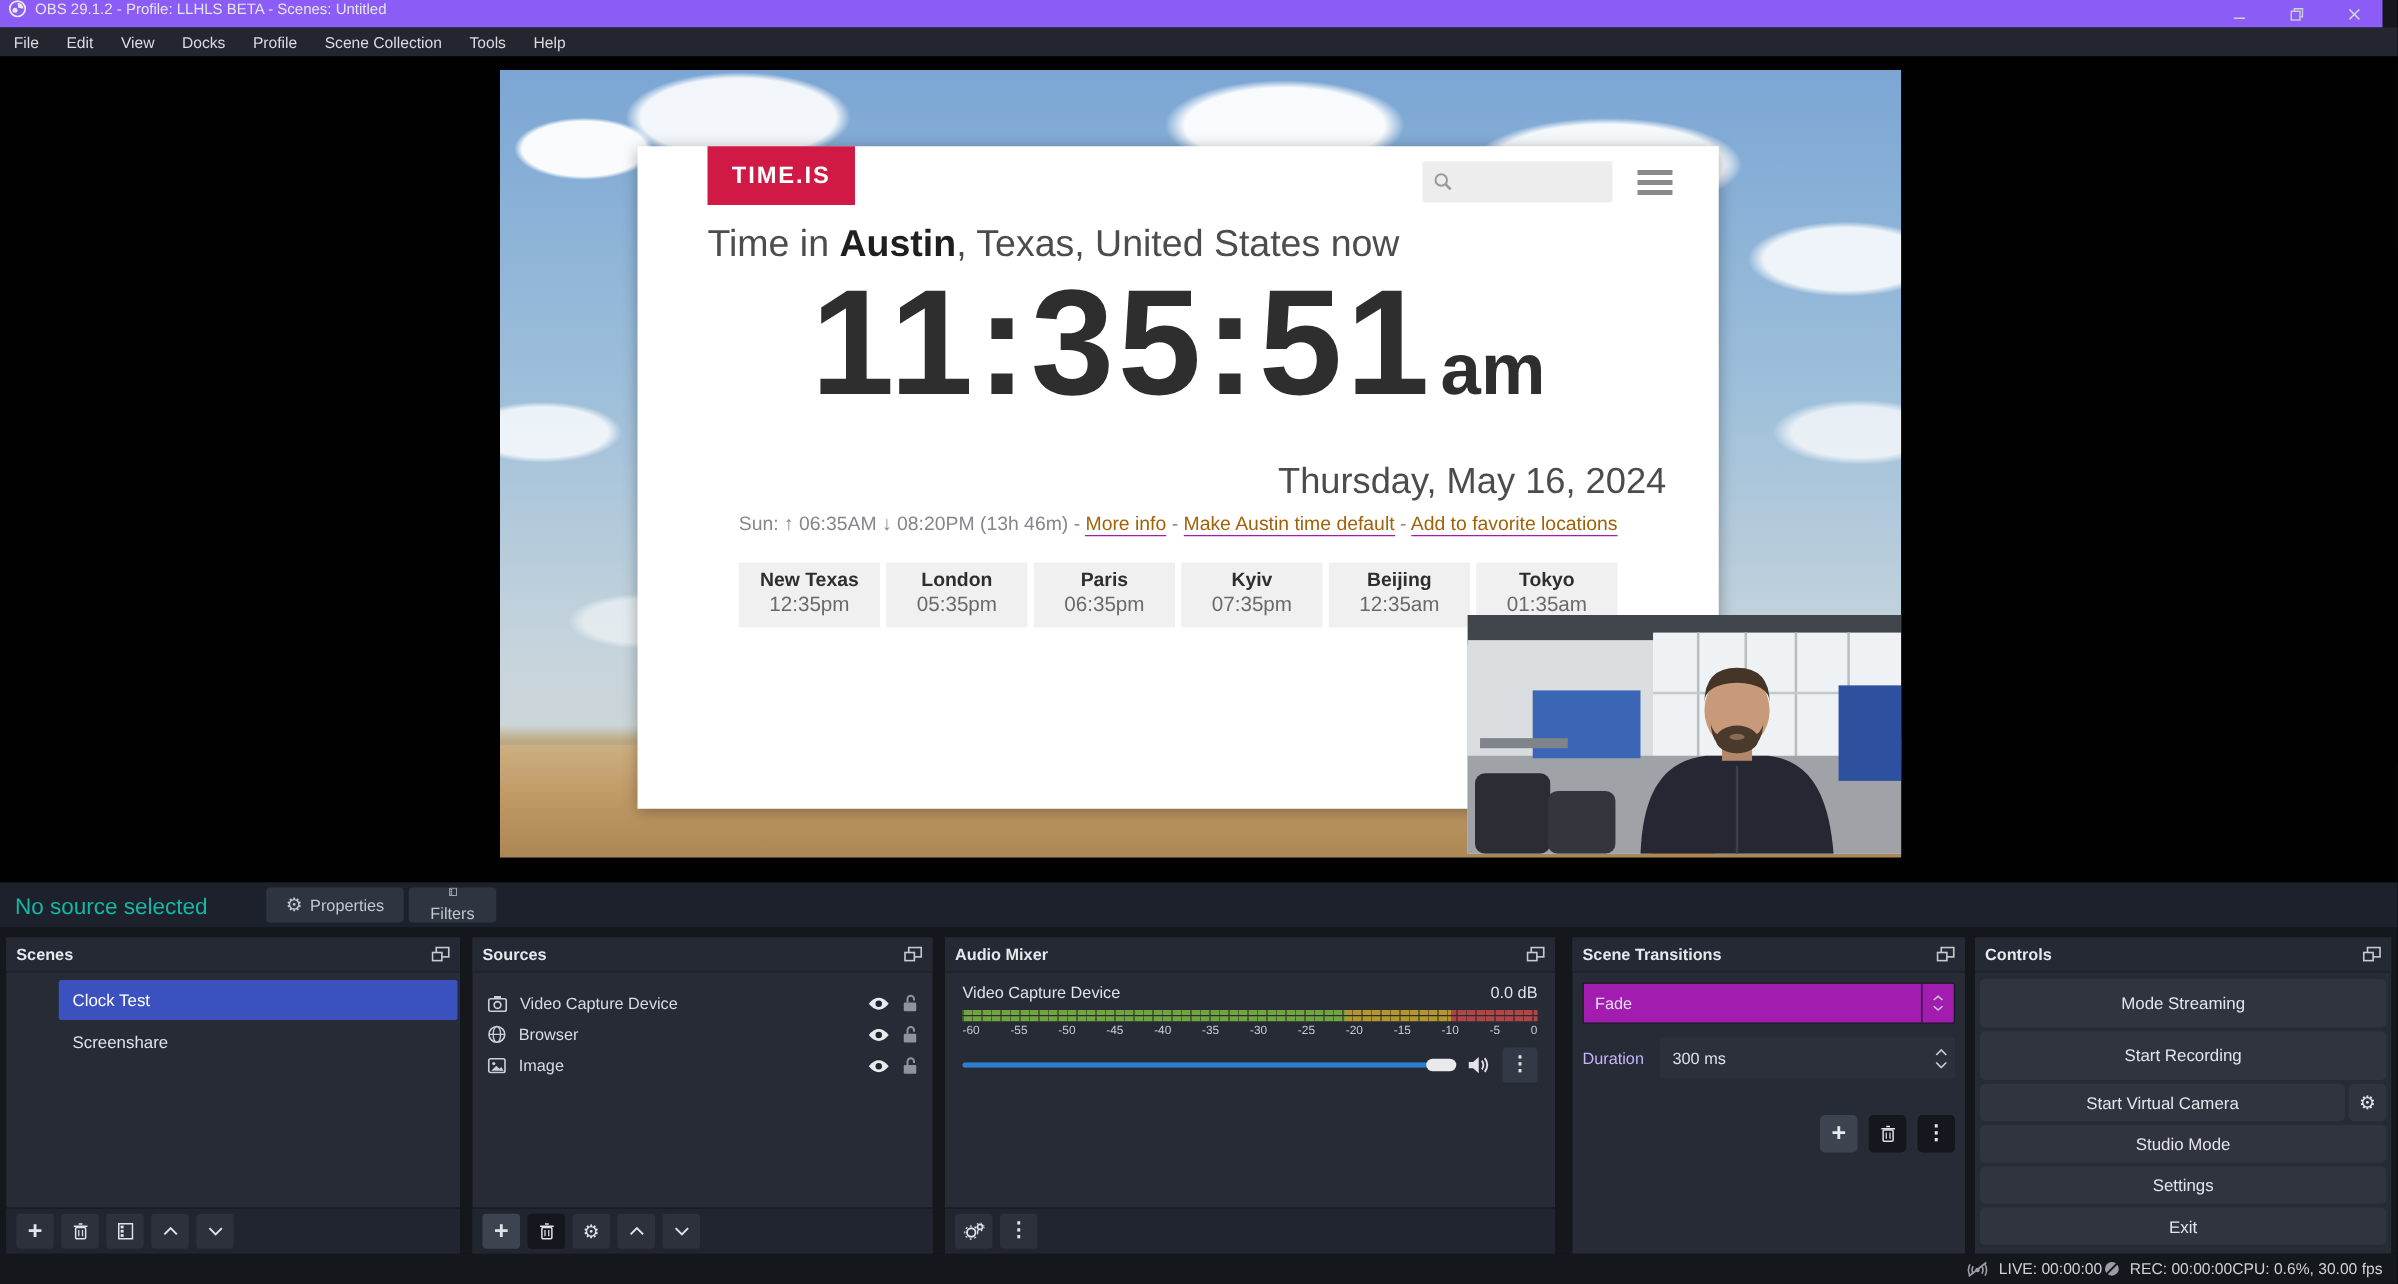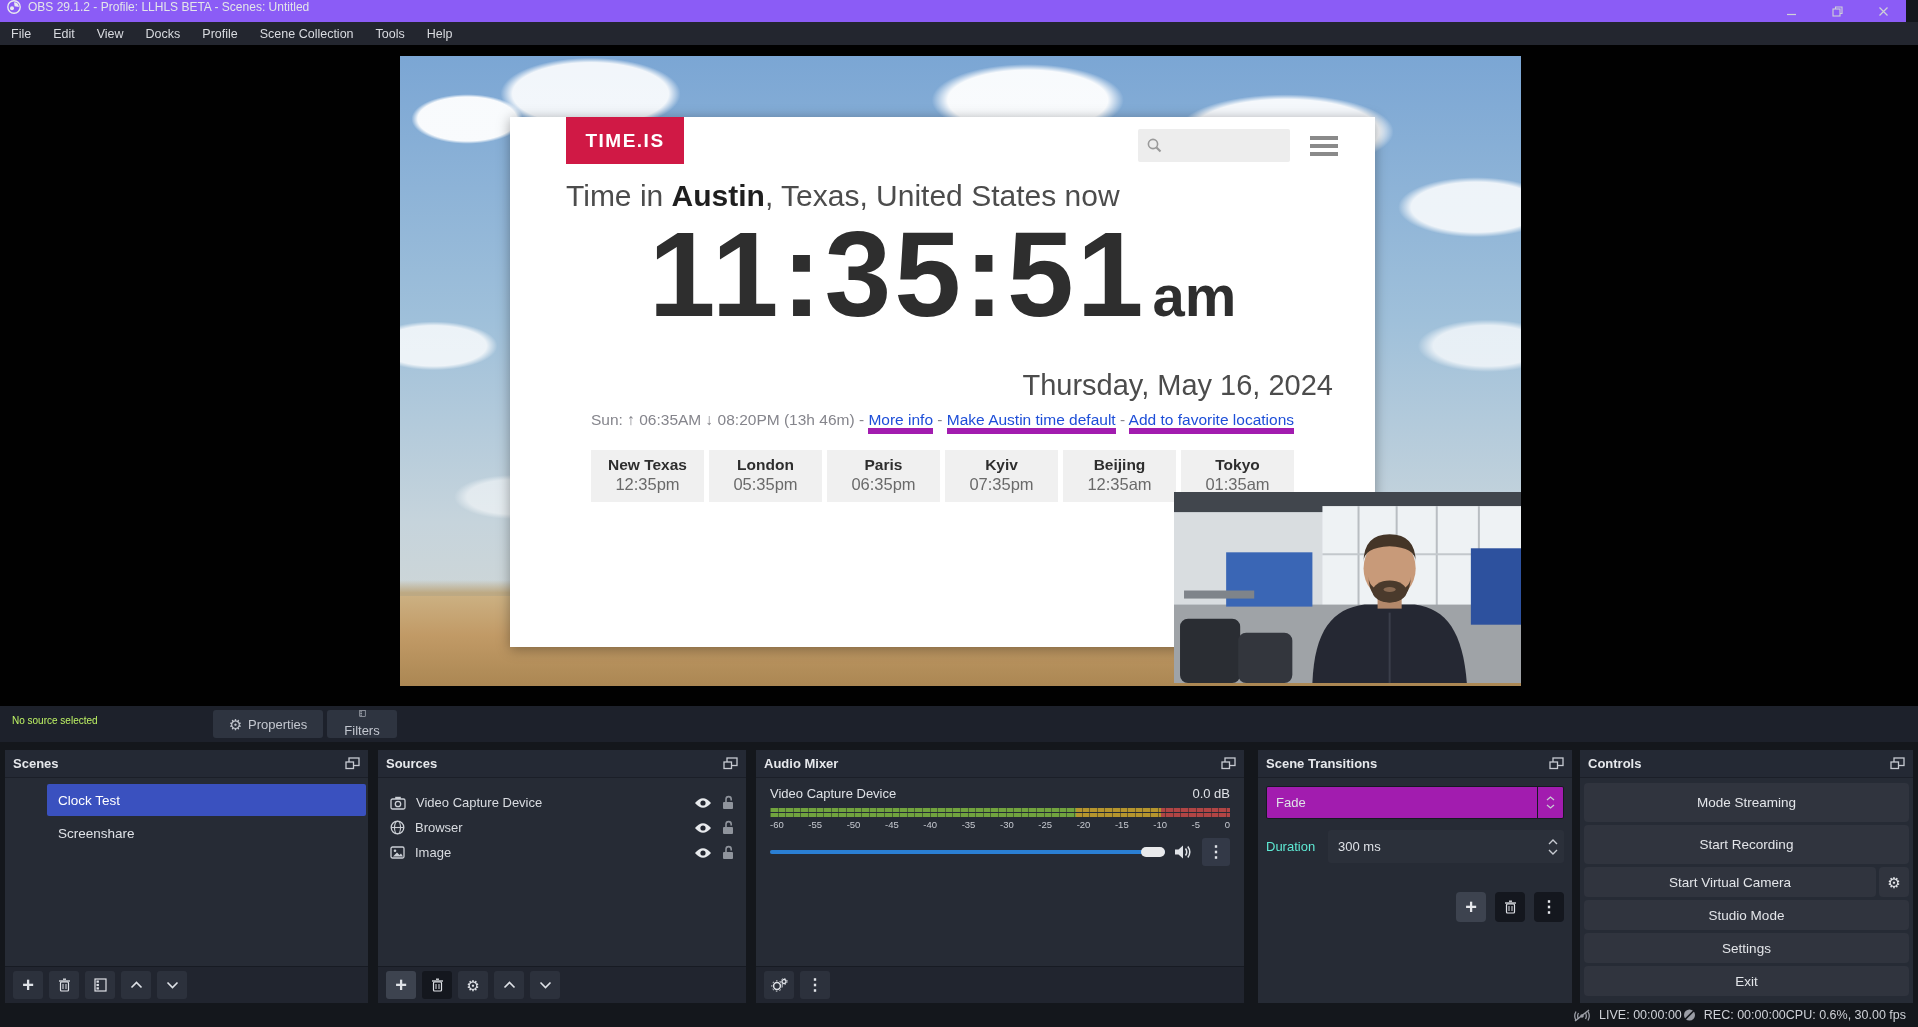--- a/index.html
+++ b/index.html
@@ -57,32 +57,32 @@
     font-family:"Liberation Sans",sans-serif; }
   .ti-burger { position:absolute; left:800px; top:19px; width:28px; cursor:pointer; }
   .ti-burger div { height:4px; background:#8a8a8a; margin-bottom:4px; }
   .ti-heading { position:absolute; left:56px; top:62px; font-size:30px; color:#4c4c4c; }
   .ti-heading .city { font-weight:bold; color:#1f1f1f; }
   .ti-time-row { position:absolute; left:0; right:0; top:92px; text-align:center; white-space:nowrap; }
   .ti-time { font-size:120px; font-weight:bold; color:#2e2e2e; letter-spacing:3px; line-height:130px; }
   .ti-meridiem { font-size:58px; font-weight:bold; color:#2e2e2e; margin-left:6px; }
   .ti-date { position:absolute; right:42px; top:252px; font-size:29px; color:#4c4c4c; }
   .ti-sun { position:absolute; left:0; right:0; top:294px; text-align:center; font-size:15.5px; color:#85858c; }
-  .ti-sun a { color:#1d4ed8; text-decoration:none; border-bottom:6px solid #a21caf; cursor:pointer; }
+  .ti-sun a { color:#a16207; text-decoration:none; border-bottom:1px solid #a21caf; cursor:pointer; }
   .ti-clocks { position:absolute; left:0; right:0; top:333px; display:flex; justify-content:center; gap:5px; }
   .clock-box { width:113px; height:52px; background:#f0f0f0; text-align:center; padding-top:6px; cursor:pointer; }
   .clock-city { font-weight:bold; font-size:15.5px; color:#2e2e2e; }
   .clock-time { font-size:16.5px; color:#6a6a6a; margin-top:1px; }
 
   
   .webcam { position:absolute; left:774px; top:436px; width:347px; height:191px; background:#b9bdc1; }
 
   
   .selection-bar { position:absolute; top:706px; left:0; right:0; height:36px; background:#1d212b; }
-  .sel-status { position:absolute; left:12px; top:9px; font-size:10px; color:#bef264; }
+  .sel-status { position:absolute; left:12px; top:9px; font-size:18px; color:#14b8a6; }
   .sel-btn { position:absolute; top:4px; height:28px; background:#2e3440; border-radius:3px;
     display:flex; align-items:center; justify-content:center; gap:6px; font-size:13px; color:#c3c7cf; cursor:pointer; }
   .sel-btn.properties { left:213px; width:110px; }
   .sel-btn.filters { left:327px; width:70px;flex-direction:column; }
 
   
   .docks { position:absolute; top:742px; left:0; right:0; height:261px; background:#14171c; }
   .panel { position:absolute; top:8px; height:253px; background:#262b35; display:flex; flex-direction:column; }
   .panel-header { height:28px; flex:0 0 28px; display:flex; align-items:center; justify-content:space-between;
     padding:0 8px; font-weight:bold; font-size:13px; color:#e6e8ec; background:#242934; border-bottom:1px solid #1b1f28; }
@@ -131,21 +131,21 @@
   .kebab-sm { width:28px; height:28px; background:#333947; border-radius:3px; display:flex;
     align-items:center; justify-content:center; color:#dfe2e7; cursor:pointer; }
 
   
   .trans-pad { padding:8px; position:relative; height:100%; }
   .trans-select { height:33px; background:#a21caf; border:1px solid #161a22; border-radius:2px;
     display:flex; align-items:center; padding-left:9px; font-size:13px; color:#dfe2e7; cursor:pointer; position:relative; }
   .trans-select .chev-cell { position:absolute; right:0; top:0; bottom:0; width:26px; border-left:1px solid #161a22;
     display:flex; flex-direction:column; align-items:center; justify-content:center; gap:3px; }
   .duration-row { margin-top:11px; display:flex; align-items:center; gap:10px; }
-  .duration-label { font-size:13px; color:#5eead4; width:52px; }
+  .duration-label { font-size:13px; color:#c4b5fd; width:52px; }
   .duration-field { flex:1; height:33px; background:#2b303a; border-radius:3px; display:flex;
     align-items:center; padding-left:10px; font-size:13px; color:#dfe2e7; position:relative; cursor:text; }
   .duration-field .spin { position:absolute; right:6px; top:0; bottom:0; display:flex; flex-direction:column;
     justify-content:center; gap:4px; }
   .trans-buttons { position:absolute; right:8px; top:114px; display:flex; gap:9px; }
   .tbtn { width:30px; height:30px; border-radius:4px; display:flex; align-items:center; justify-content:center;
     color:#e6e8ec; cursor:pointer; }
 
   
   .controls-pad { padding:5px 2px; display:flex; flex-direction:column; gap:3px; }

